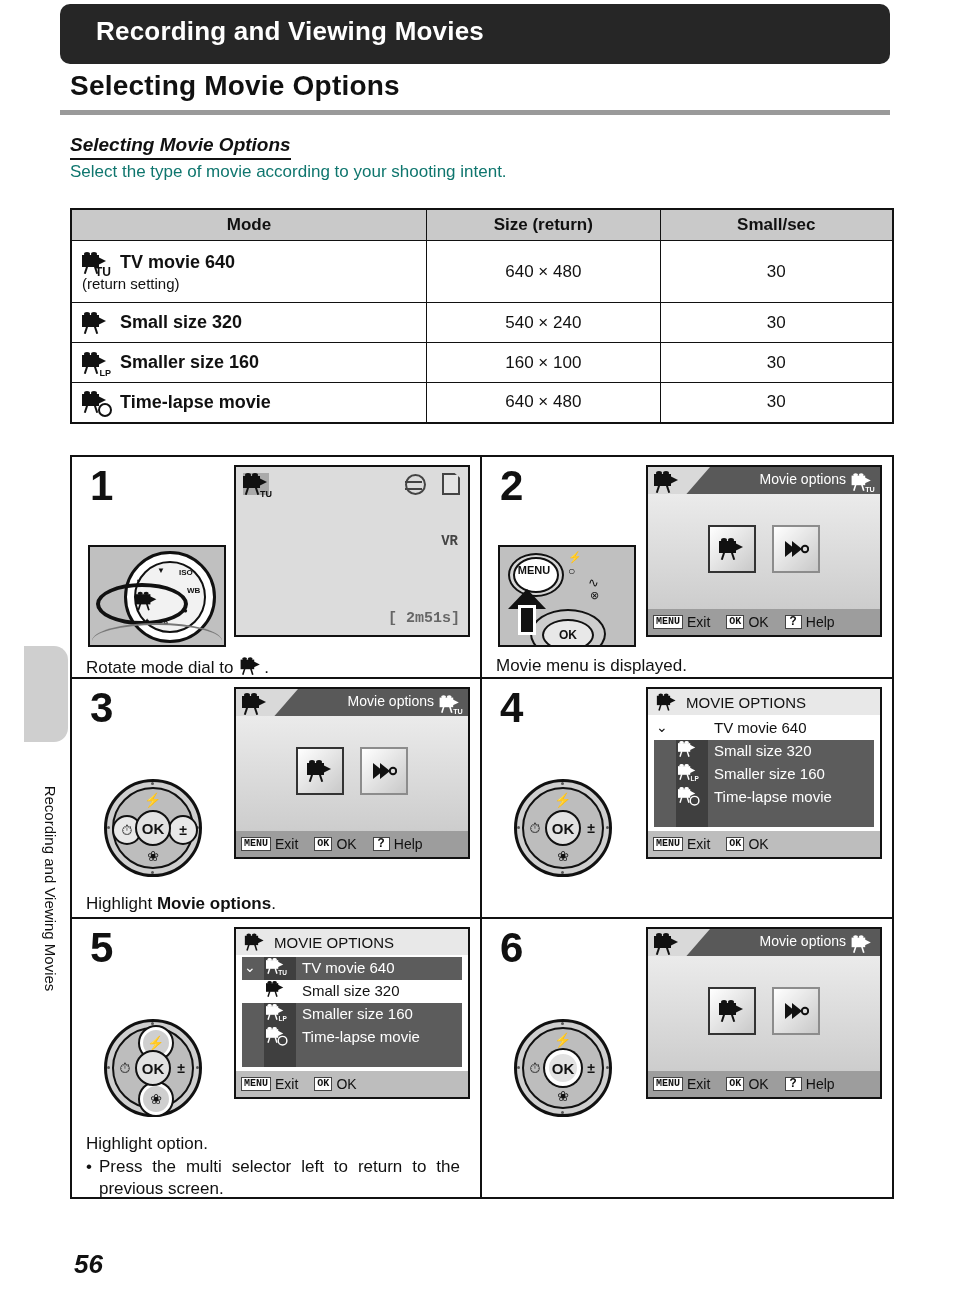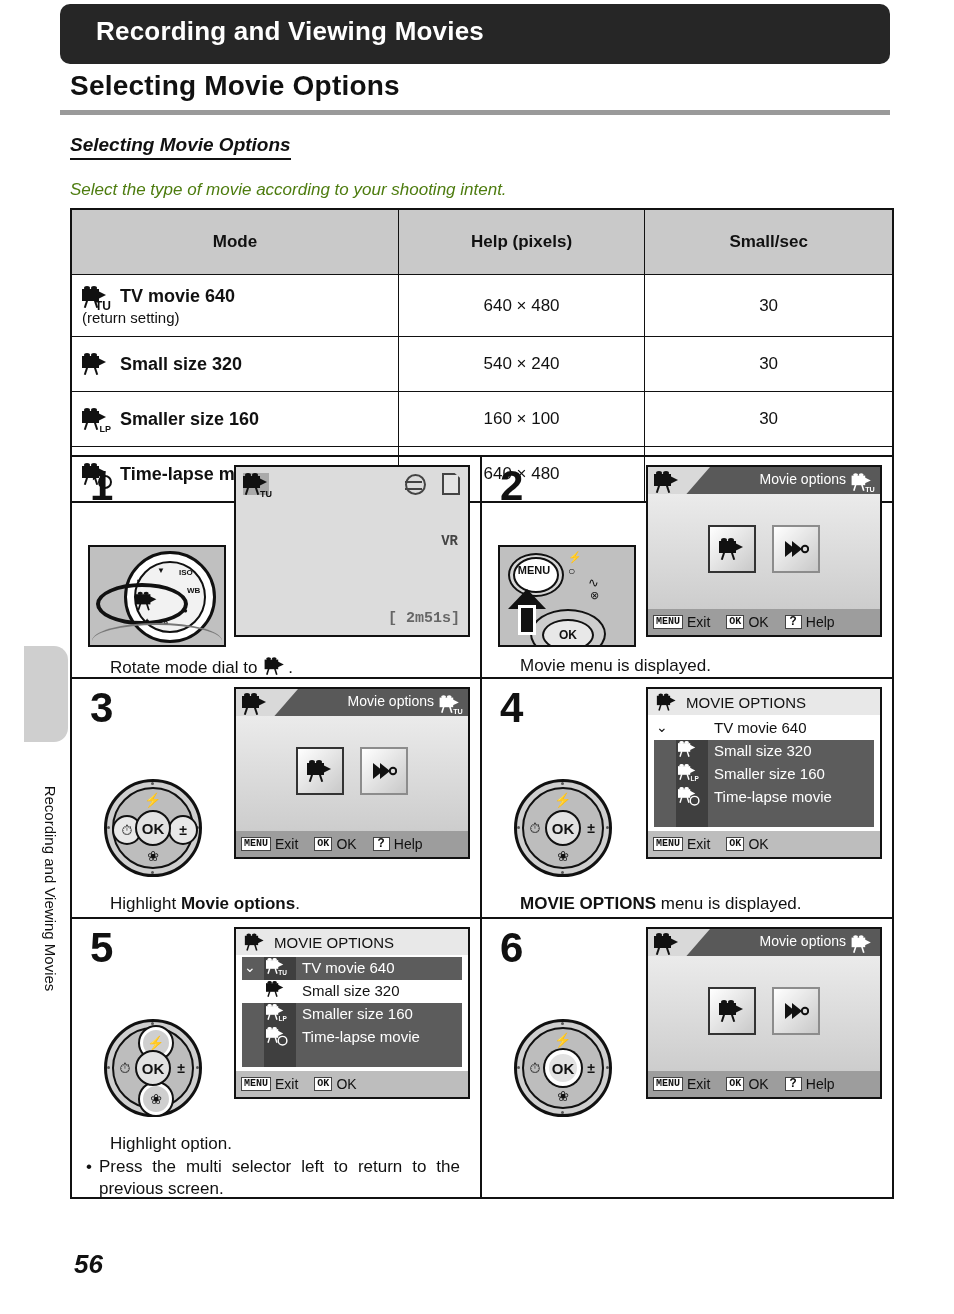--- a/index.html
+++ b/index.html
@@ -7,31 +7,31 @@
 
   
   .hdr-bar{position:absolute;left:60px;top:4px;width:830px;height:60px;background:#262626;
            border-radius:10px 10px 10px 10px;}
   .hdr-bar .t{position:absolute;left:36px;top:12px;font-size:26px;font-weight:bold;color:#fff;letter-spacing:.2px;}
   .page-title{position:absolute;left:70px;top:70px;font-size:28px;font-weight:bold;color:#111;letter-spacing:.2px;}
   .title-rule{position:absolute;left:60px;top:110px;width:830px;height:5px;background:#9a9a9a;}
 
   .sec-head{position:absolute;left:70px;top:134px;font-size:19px;font-weight:bold;font-style:italic;
             color:#111;border-bottom:2px solid #111;padding-bottom:2px;}
-  .sec-sub{position:absolute;left:70px;top:180px;font-size:17px;color:#4d7c0f;font-style:italic;}
+  .sec-sub{position:absolute;left:70px;top:162px;font-size:17px;color:#0f766e;}
 
   
   .sidetab{position:absolute;left:24px;top:646px;width:44px;height:96px;background:#cfcfcf;border-radius:0 14px 14px 0;}
   .sidetxt{position:absolute;left:-160px;top:880px;width:420px;text-align:center;font-size:15px;color:#111;
            transform:rotate(90deg);transform-origin:center center;white-space:nowrap;}
 
   
   .tbl{position:absolute;left:70px;top:208px;width:824px;border-collapse:collapse;
        border:2px solid #111;font-size:16px;}
-  .tbl th,.tbl td{border:1px solid #111;padding:17px;}
+  .tbl th,.tbl td{border:1px solid #111;padding:0;}
   .tbl thead th{background:#c9c9c9;text-align:center;font-size:17px;font-weight:bold;height:30px;}
   .tbl td.mode{width:344px;padding:6px 10px;}
   .tbl td.sz{width:240px;text-align:center;font-size:17px;}
   .tbl td.fps{width:238px;text-align:center;font-size:17px;}
   .mrow{display:flex;align-items:center;gap:12px;}
   .mname{font-size:18px;font-weight:bold;}
   .mdefault{font-size:15px;color:#111;margin-top:1px;}
 
   
   .mvicon{position:relative;width:26px;height:22px;flex:0 0 26px;}
@@ -48,21 +48,21 @@
 
   
   .steps{position:absolute;left:70px;top:455px;width:824px;border:2px solid #111;box-sizing:border-box;}
   .srow{display:flex;}
   .srow+.srow{border-top:2px solid #111;}
   .cell{width:50%;box-sizing:border-box;padding:8px 10px 10px 10px;position:relative;}
   .cell.left{border-right:2px solid #111;}
   .cell-top{display:flex;align-items:flex-start;}
   .snum{font-size:42px;font-weight:bold;line-height:1;width:72px;flex:0 0 72px;text-align:left;padding-left:8px;}
   .art{flex:1;display:flex;justify-content:flex-end;}
-  .caption{font-size:17px;margin-top:6px;color:#111;line-height:1.25;margin-left:24px;}
+  .caption{font-size:17px;margin-top:6px;color:#111;line-height:1.25;}
   .caption b{font-weight:bold;}
   .bullet{font-size:17px;margin-top:3px;display:flex;gap:7px;text-align:justify;line-height:1.3;}
   .bullet .dot{flex:0 0 auto;}
   .bullet .btxt{text-align:justify;}
 
   
   .lcd{width:236px;height:172px;border:2px solid #111;box-sizing:border-box;position:relative;
        background:#d8d8d8;font-size:13px;}
   .lcd.shoot{background:#dcdcdc;}
   .lcd-menu{background:linear-gradient(#f2f2f2,#c6c6c6);}
@@ -160,21 +160,21 @@
 <div class="sec-head">Selecting Movie Options</div>
 <div class="sec-sub">Select the type of movie according to your shooting intent.</div>
 
 <div class="sidetab"></div>
 <div class="sidetxt">Recording and Viewing Movies</div>
 
 <table class="tbl">
   <thead>
     <tr>
       <th>Mode</th>
-      <th>Help (pixels)</th>
+      <th>Size (return)</th>
       <th>Small/sec</th>
     </tr>
   </thead>
   <tbody>
     <tr style="height:62px;">
       <td class="mode">
         <div class="mrow">
           <span class="mvicon star">
             <span class="body"></span>
               <span class="lens"></span>
@@ -540,23 +540,20 @@
         <span class="dotm" style="left:47px;top:3px;"></span>
         <span class="dotm" style="left:47px;top:92px;"></span>
         <span class="dotm" style="left:3px;top:47px;"></span>
         <span class="dotm" style="left:92px;top:47px;"></span>
         <span class="pos up">⚡</span>
         <span class="pos down">❀</span>
         <span class="pos left">⏱</span>
         <span class="pos right" style="font-weight:bold;">±</span>
         <span class="ok">OK</span>
       </div>
-      <div class="caption" style="position:absolute;left:14px;top:208px;">
-        <b>MOVIE OPTIONS</b><span> menu is displayed.</span>
-      </div>
     </div>
   </div>
 
   <div class="srow">
     <div class="cell left" style="height:278px;">
       <div class="cell-top">
         <div class="snum">5</div>
         <div class="art">
           <div class="lcd lcd-list">
             <div class="lhead">

